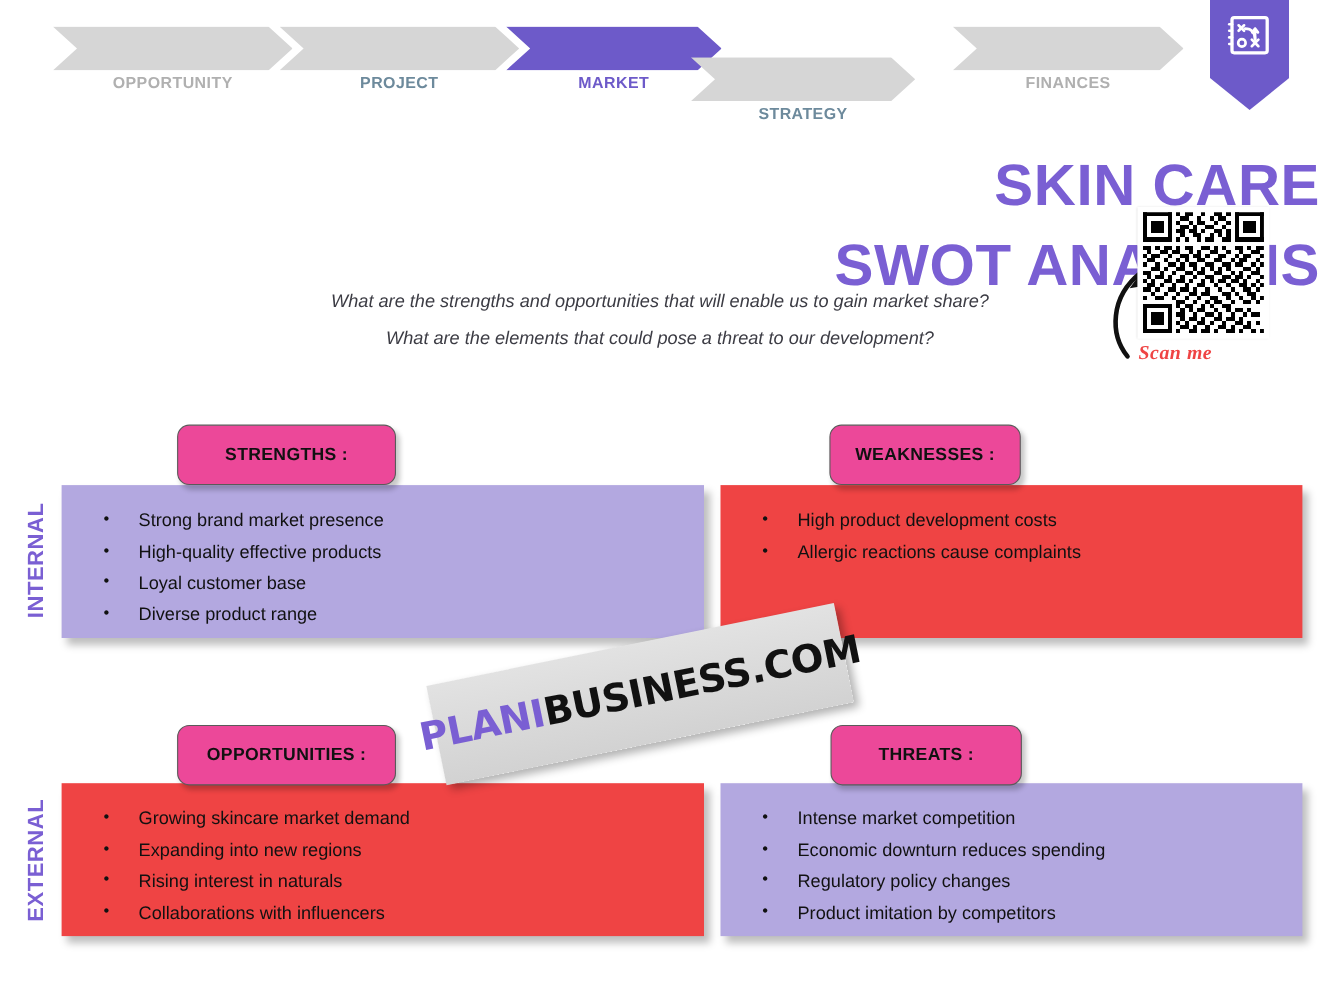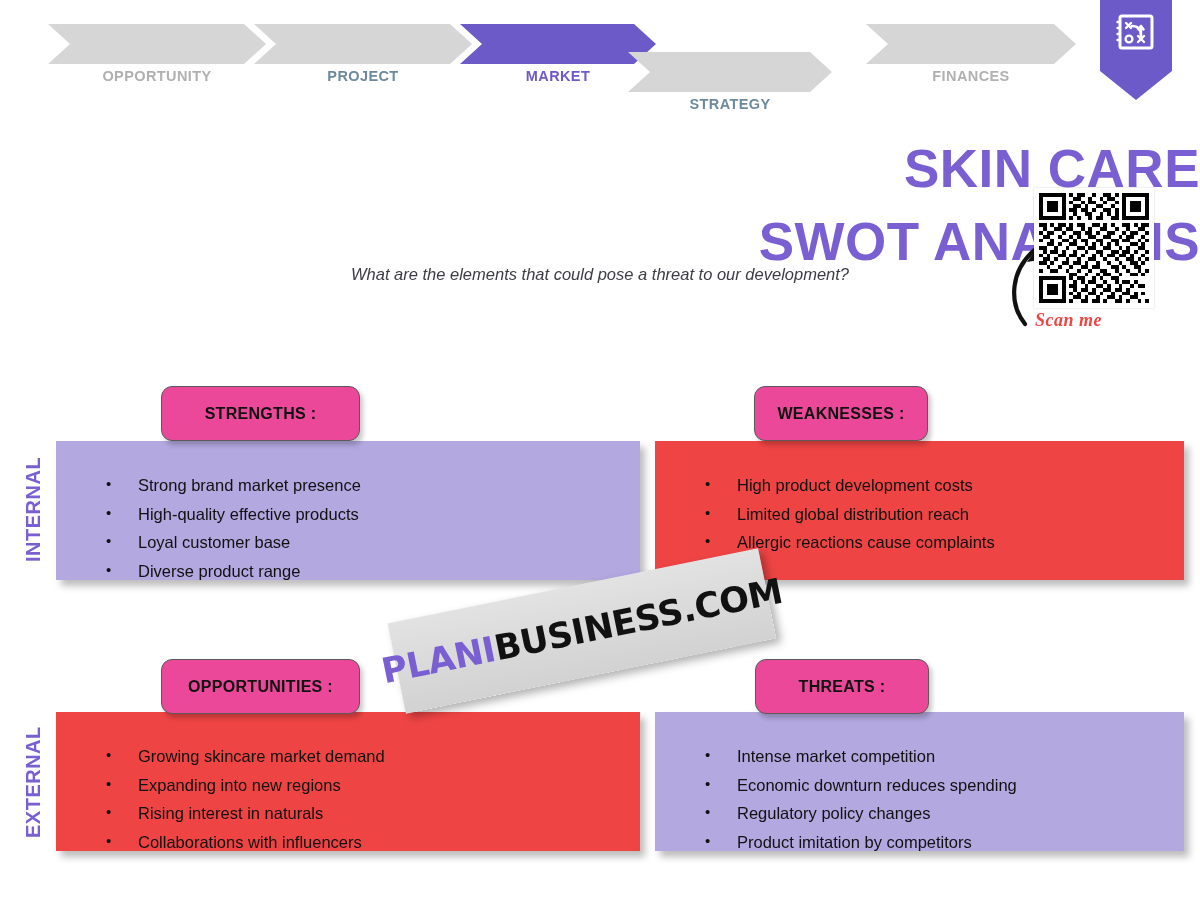--- a/index.html
+++ b/index.html
@@ -107,21 +107,21 @@
     position:absolute;
     background:#ec4899;
     border:1.3px solid #5a5a5a;
     border-radius:11px;
     box-shadow:3px 4px 5px rgba(0,0,0,.22);
     display:flex;align-items:center;justify-content:center;
     font-size:16px;font-weight:bold;color:#111;
     letter-spacing:.3px;
     z-index:5;
   }
-  .qlist{margin:12px;padding:0;list-style:none;}
+  .qlist{margin:0;padding:0;list-style:none;}
   .qlist li{
     position:relative;
     padding-left:46px;
     font-size:16.5px;
     color:#111;
     line-height:1.73;
     white-space:nowrap;
   }
   .qlist li::before{
     content:"\2022";
@@ -200,20 +200,21 @@
       </svg>
     </div>
   </div>
 
   <div class="title">
     <div>SKIN CARE</div>
     <div>SWOT ANALYSIS</div>
   </div>
 
   <div class="subtitle">
+    <div>What are the strengths and opportunities that will enable us to gain market share?</div>
     <div>What are the elements that could pose a threat to our development?</div>
   </div>
 
   <div class="qrwrap">
     <svg class="qrarrow" width="60" height="110" viewBox="0 0 60 110">
       <path d="M18 106 C2 86 2 52 30 30" fill="none" stroke="#111" stroke-width="4.2" stroke-linecap="round"></path>
       <path d="M30 30 L20 44 L38 41 Z" fill="#111"></path>
     </svg>
     <div class="qrbox">
       <svg width="110" height="110" viewBox="0 0 29 29" shape-rendering="crispEdges">
@@ -466,21 +467,20 @@
         <li>Diverse product range</li>
       </ul>
     </div>
     <div class="qhead" style="left:161px;top:386px;width:197px;height:53px;">STRENGTHS :</div>
   </div>
 
   <div class="quad">
     <div class="qbody gray" style="left:655px;top:441px;width:529px;height:139px;">
       <ul class="qlist">
         <li>High product development costs</li>
-        <li>Limited global distribution reach</li>
         <li>Allergic reactions cause complaints</li>
       </ul>
     </div>
     <div class="qhead" style="left:754px;top:386px;width:172px;height:53px;">WEAKNESSES :</div>
   </div>
 
   <div class="quad">
     <div class="qbody gray" style="left:56px;top:712px;width:584px;height:139px;">
       <ul class="qlist">
         <li>Growing skincare market demand</li>

